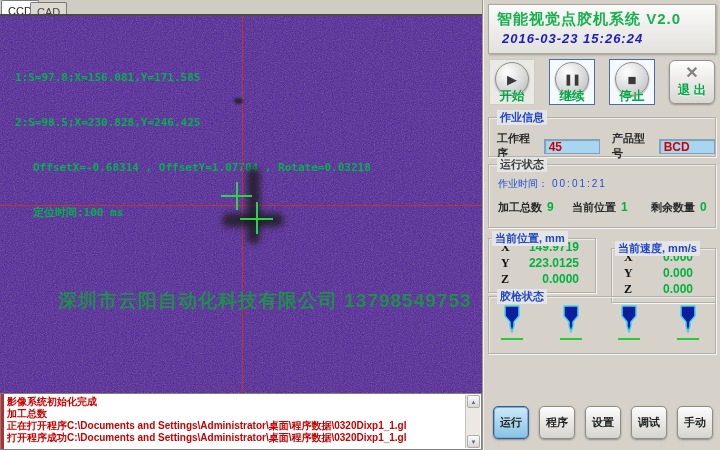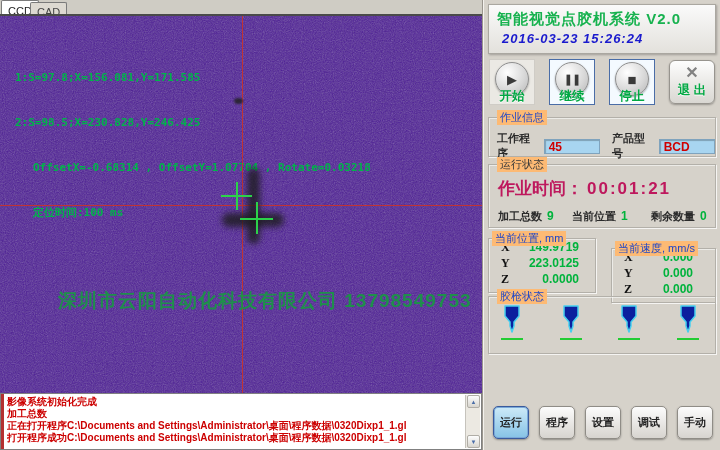--- a/index.html
+++ b/index.html
@@ -71,34 +71,34 @@
                 color:#00a843; font-weight:bold; font-size:12.5px;
                 text-shadow:0 1px 0 rgba(255,255,255,.8); }
   .exit-btn { position:relative; width:46px; height:44px; margin-top:1px; border-radius:6px;
               background:linear-gradient(#fdfdfd,#d9d7d2); border:1px solid #97948e;
               box-shadow:0 1px 2px rgba(0,0,0,.3); }
   .exit-x { position:absolute; top:2px; left:0; width:100%; text-align:center; color:#828282;
             font-size:16px; font-weight:bold; }
 
   .groupbox { position:absolute; border:1px solid #b3b0a9; box-shadow:1px 1px 0 rgba(255,255,255,.75),
               inset 1px 1px 0 rgba(255,255,255,.55); }
-  .legend { position:absolute; top:-8px; left:8px; background:#fdba74; padding:0 3px;
-            font-size:11px; font-weight:normal; color:#1e46c8; }
+  .legend { position:absolute; top:-8px; left:8px; background:#e5e5e5; padding:0 3px;
+            font-size:11px; font-weight:bold; color:#1e46c8; }
   .legend.dark { color:#3b3b3b; }
 
   .gb-job { left:5px; top:117px; width:228px; height:40px; }
   .job-row { display:flex; align-items:center; padding:13px 0 0 8px; }
   .fld-label { font-size:11px; font-weight:bold; color:#2a2a2a; }
   .field { width:58px; height:15px; margin-left:4px; background:#a8d5f0; border:1px solid #7fa3bd;
            box-shadow:inset 1px 1px 1px rgba(0,0,0,.25); font-size:12px; font-weight:bold;
            color:#d00000; line-height:14px; padding-left:4px; }
   .fld-label.second { margin-left:12px; }
 
   .gb-run { left:5px; top:164px; width:228px; height:64px; }
-  .time-row { padding:12px 0 0 9px; font-size:17px; font-weight:bold; color:#be185d; }
+  .time-row { padding:12px 0 0 9px; font-size:10px; font-weight:normal; color:#1d4ed8; }
   .time-row .tv { letter-spacing:2px; margin-left:4px; }
   .counter-row { display:flex; padding:9px 0 0 9px; }
   .counter { font-size:11px; font-weight:bold; color:#2a2a2a; }
   .counter .cv { color:#00b33c; font-size:12px; margin-left:5px; }
   .counter.c1 { width:74px; } .counter.c2 { width:79px; }
 
   .gb-pos { left:5px; top:238px; width:108px; height:55px; }
   .gb-spd { left:128px; top:248px; width:105px; height:55px; }
   .axis-row { display:flex; padding:0 0 0 12px; height:16px; align-items:center; }
   .axis-row:first-of-type { margin-top:4px; }

